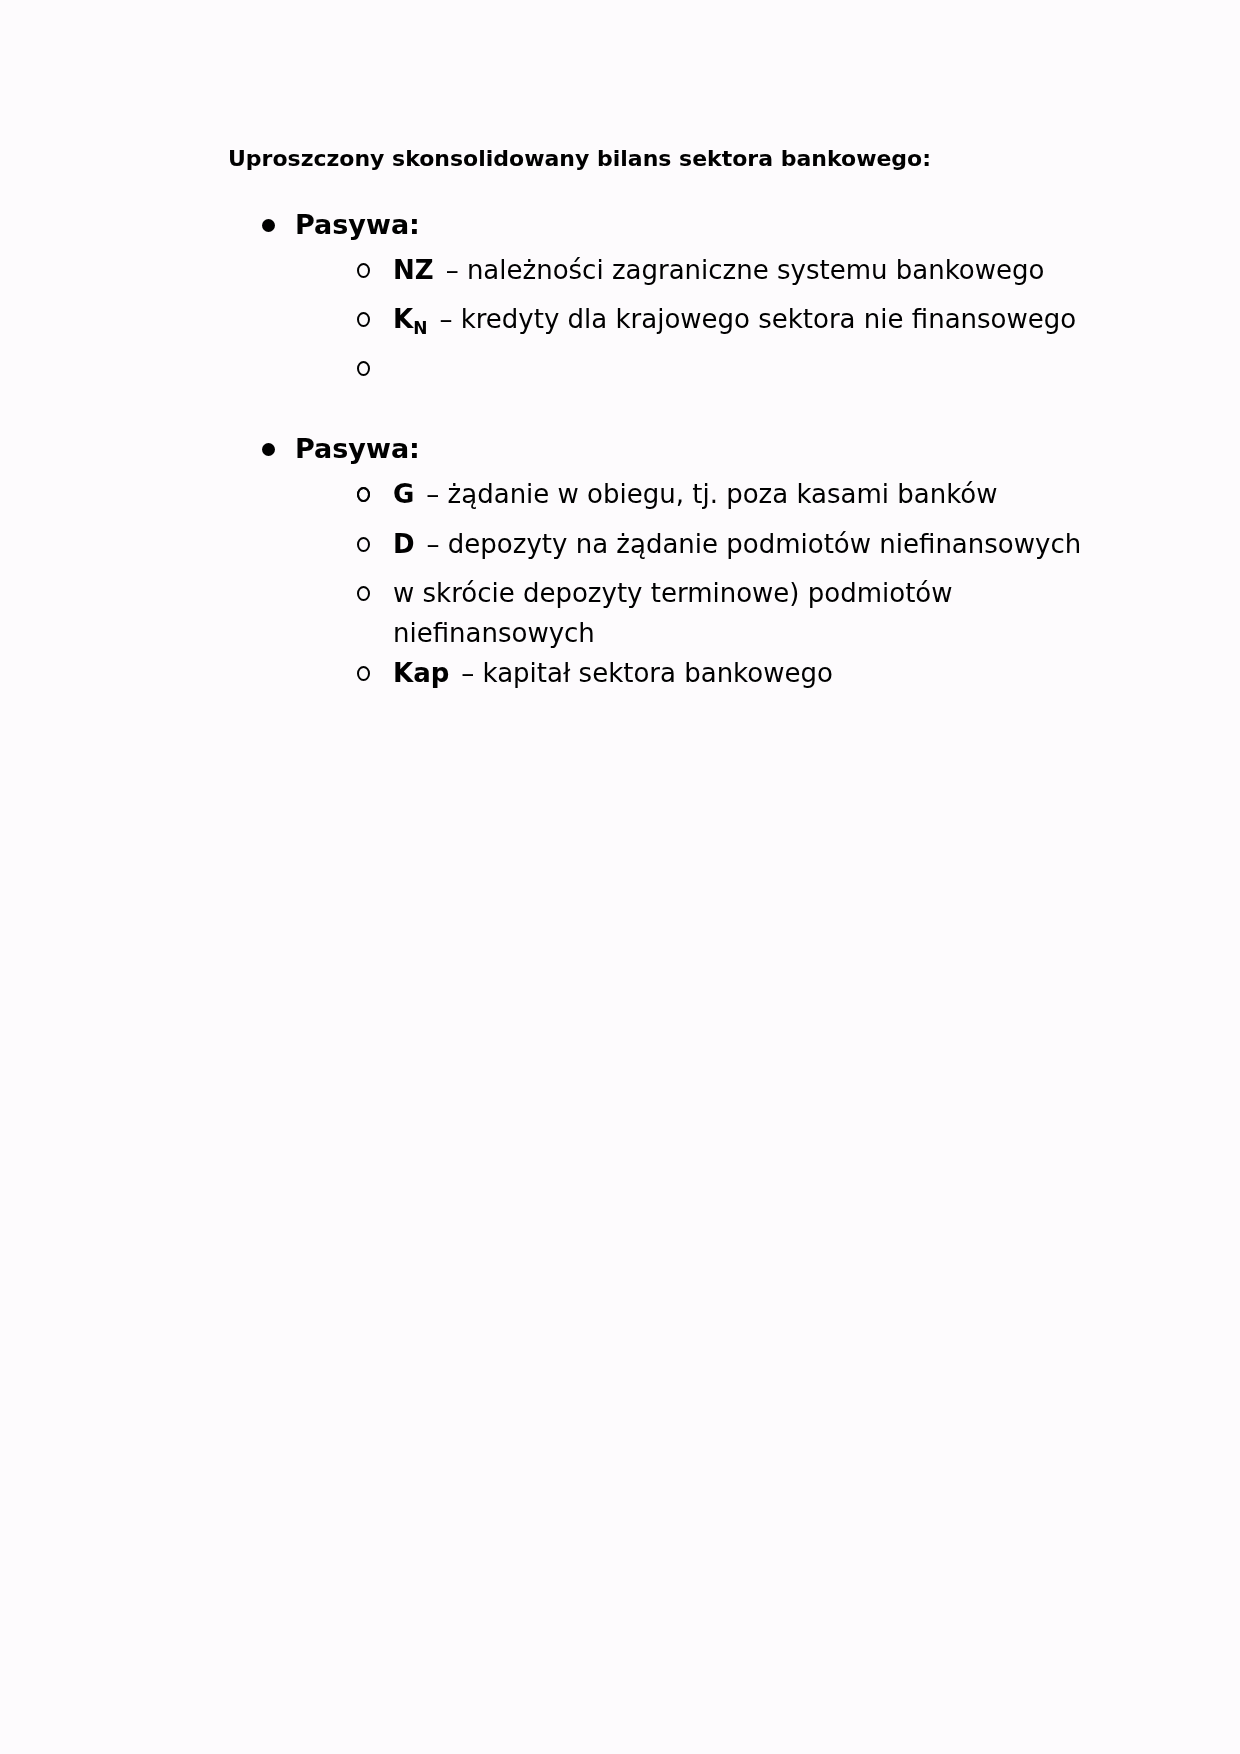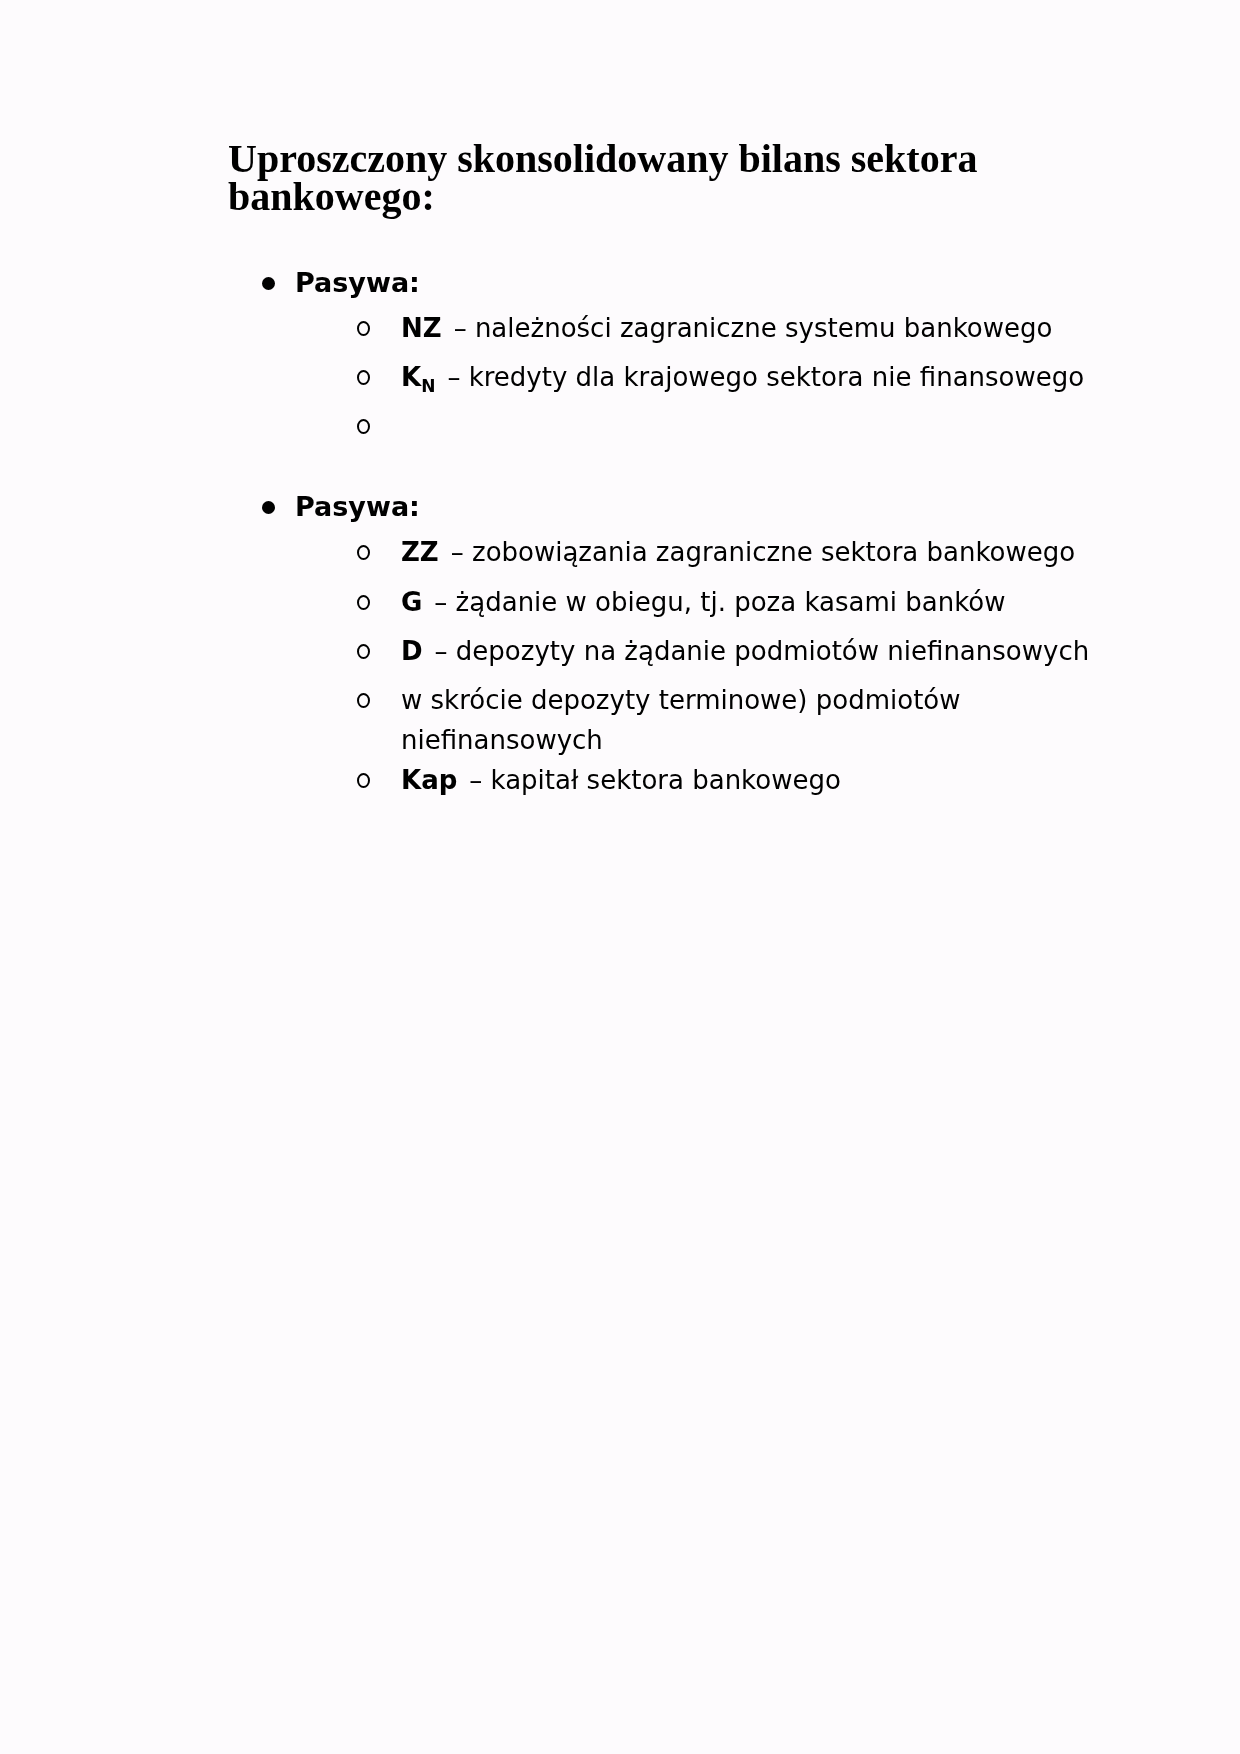--- a/index.html
+++ b/index.html
@@ -16,25 +16,24 @@
       background: #fdfbfd;
       overflow: hidden;
     }
     .content {
       position: absolute;
       left: 228px;
       top: 0;
       width: 900px;
     }
     .doc-title {
-      margin: 140px 0 47px 0;
-      font-size: 40px;
+      margin: 140px 0 27px 0;
+      font-size: 22px;
       line-height: 38px;
       font-weight: bold;
-      font-family: Liberation Serif, serif;
     }
     .section {
       position: relative;
     }
     .section-pasywa {
       margin-top: 81px;
     }
     .section-header {
       position: relative;
       padding-left: 67px;
@@ -64,21 +63,20 @@
       top: 13px;
       width: 9px;
       height: 11px;
       border: 2.5px solid #000000;
       border-radius: 50%;
       background: transparent;
     }
     .line {
       font-size: 26px;
       line-height: 40px;
-      margin-left: 8px;
     }
     .sym {
       font-weight: bold;
     }
     .sym-sub {
       font-weight: bold;
       font-size: 17px;
     }
     .first-line .txt {
       margin-left: 12px;
@@ -123,23 +121,20 @@
 
     <div class="section section-pasywa">
       <div class="section-header">
         <span class="dot"></span>
         <span class="section-label">Pasywa:</span>
       </div>
       <div class="sub-list">
 
         <div class="item">
           <span class="o-circle"></span>
-          <div class="line first-line">
-            <span class="sym">ZZ</span><sub class="sym-sub"></sub><span class="txt">– zobowiązania zagraniczne sektora bankowego</span>
-          </div>
         </div>
 
         <div class="item">
           <span class="o-circle"></span>
           <div class="line first-line">
             <span class="sym">G</span><sub class="sym-sub"></sub><span class="txt">– żądanie w obiegu, tj. poza kasami banków</span>
           </div>
         </div>
 
         <div class="item">

